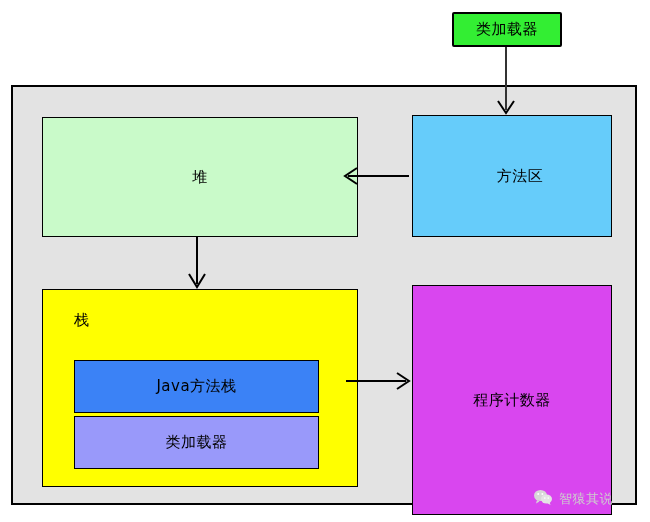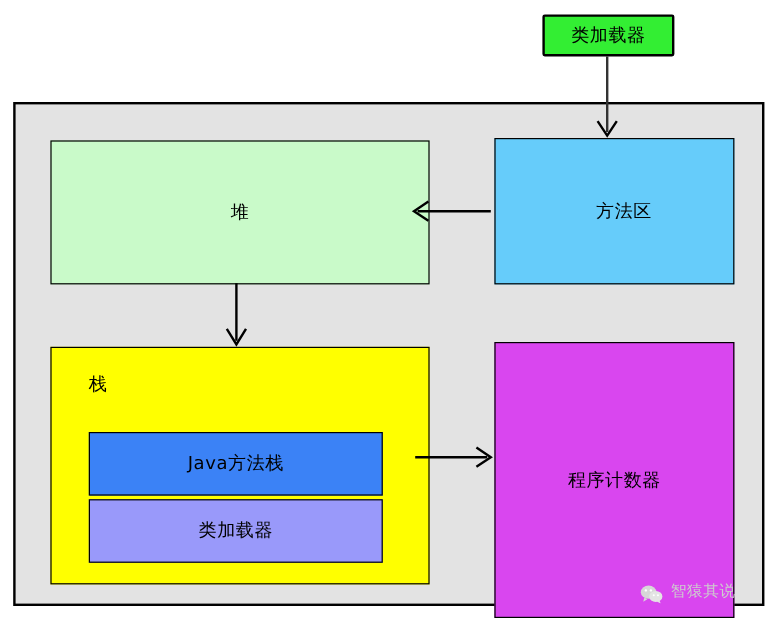--- a/index.html
+++ b/index.html
@@ -146,21 +146,21 @@
   }
 
   
   .watermark {
     position: absolute;
     left: 533px;
     top: 487px;
     width: 96px;
     height: 18px;
     display: flex;
-    align-items: flex-start;
+    align-items: flex-end;
     gap: 6px;
   }
   .watermark-text {
     font-size: 13px;
     color: #cdcdcd;
     line-height: 1;
     letter-spacing: 0.5px;
     white-space: nowrap;
   }
 </style>

